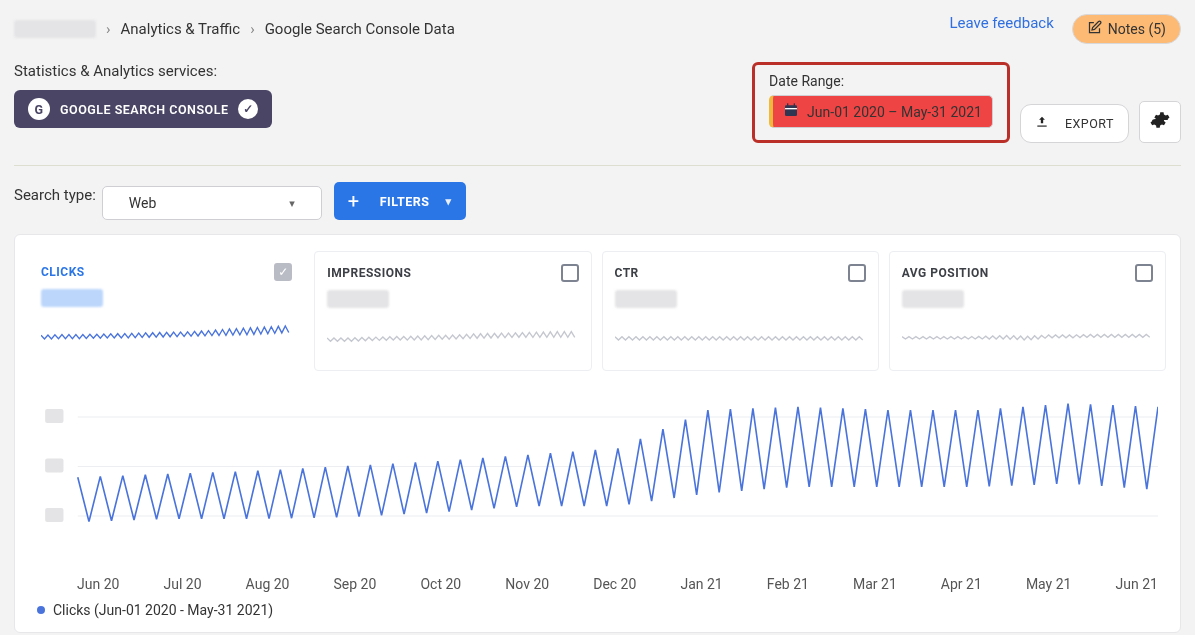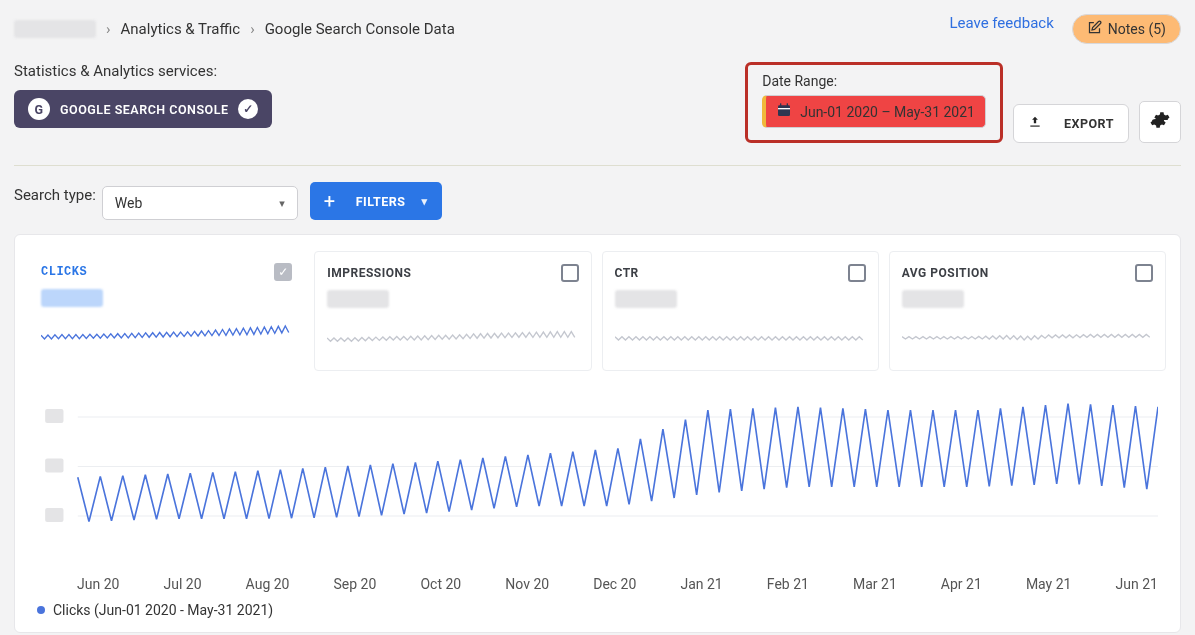--- a/index.html
+++ b/index.html
@@ -67,38 +67,38 @@
     display: flex; flex-direction: column; gap: 6px;
     background: #f3f3f4;
   }
   .date-range-label { font-size: 14px; color: #333; }
   .date-range-btn {
     display: inline-flex; align-items: center; gap: 8px;
     background: #ef4444; border: 1px solid #cfcfd3; border-left: 4px solid #f0b93b;
     border-radius: 5px; padding: 6px 10px; font-size: 14px; cursor: pointer;
   }
   .export-btn {
-    display: inline-flex; align-items: center; gap: 22px;
-    background: #fff; border: 1px solid #d5d5d8; border-radius: 6px;
-    padding: 10px 14px; font-size: 12.5px; font-weight: 700; letter-spacing: 0.5px;
+    display: inline-flex; align-items: center; gap: 16px;
+    background: #fff; border: 1px solid #d5d5d8; border-radius: 11px;
+    padding: 10px 14px; font-size: 12.5px; font-weight: 400; letter-spacing: 0.5px;
     cursor: pointer;
   }
   .gear-btn {
     width: 42px; height: 42px; background: #fff; border: 1px solid #d5d5d8;
     border-radius: 5px; display: flex; align-items: center; justify-content: center;
     cursor: pointer; font-size: 18px;
   }
 
   
   .search-type-row { display: flex; align-items: flex-end; gap: 12px; margin-bottom: 14px; }
   .search-type-col { display: flex; flex-direction: row; gap: 6px; }
   .select-box {
     display: flex; align-items: center; justify-content: space-between;
-    width: 196px; background: #fff; border: 1px solid #cfcfd3; border-radius: 5px;
-    padding: 8px 12px; font-size: 14px; cursor: pointer;
+    width: 220px; background: #fff; border: 1px solid #cfcfd3; border-radius: 5px;
+    padding: 8px 26px; font-size: 14px; cursor: pointer;
   }
   .filters-btn {
     display: inline-flex; align-items: center; gap: 16px;
     background: #2b76e6; color: #fff; border-radius: 5px;
     padding: 0 14px 0 10px; height: 38px; font-size: 12.5px; font-weight: 700; letter-spacing: 0.5px;
     cursor: pointer;
   }
   .filters-btn .plus { font-size: 20px; font-weight: 400; padding: 0 4px; }
   .filters-btn .chev { font-size: 11px; opacity: 0.9; }
 
@@ -110,21 +110,21 @@
 
   
   .kpi-row { display: flex; gap: 10px; margin-bottom: 14px; }
   .kpi {
     flex: 1; border: 1px solid #eceef1; border-radius: 4px;
     padding: 12px 12px 8px 12px; position: relative; min-height: 120px;
   }
   .kpi.first { border: none; }
   .kpi-head { display: flex; justify-content: space-between; align-items: center; margin-bottom: 8px; }
   .kpi-title { font-size: 12px; font-weight: 700; letter-spacing: 0.5px; color: #3c3f45; }
-  .kpi.first .kpi-title { color: #2b76e6; font-family: Liberation Mono, monospace; }
+  .kpi.first .kpi-title { color: #2b76e6; }
   .kpi-check {
     width: 18px; height: 18px; border: 2px solid #7d8390; border-radius: 3px;
     display: flex; align-items: center; justify-content: center; cursor: pointer;
   }
   .kpi.first .kpi-check { background: #b9bcc4; border-color: #b9bcc4; color: #fff; font-size: 12px; }
   .kpi-value-blur { width: 62px; height: 18px; background: #e4e4e6; border-radius: 3px; filter: blur(1px); margin-bottom: 14px; }
   .kpi.first .kpi-value-blur { background: #bcd6fb; }
   .spark { width: 100%; height: 34px; }
 
   

